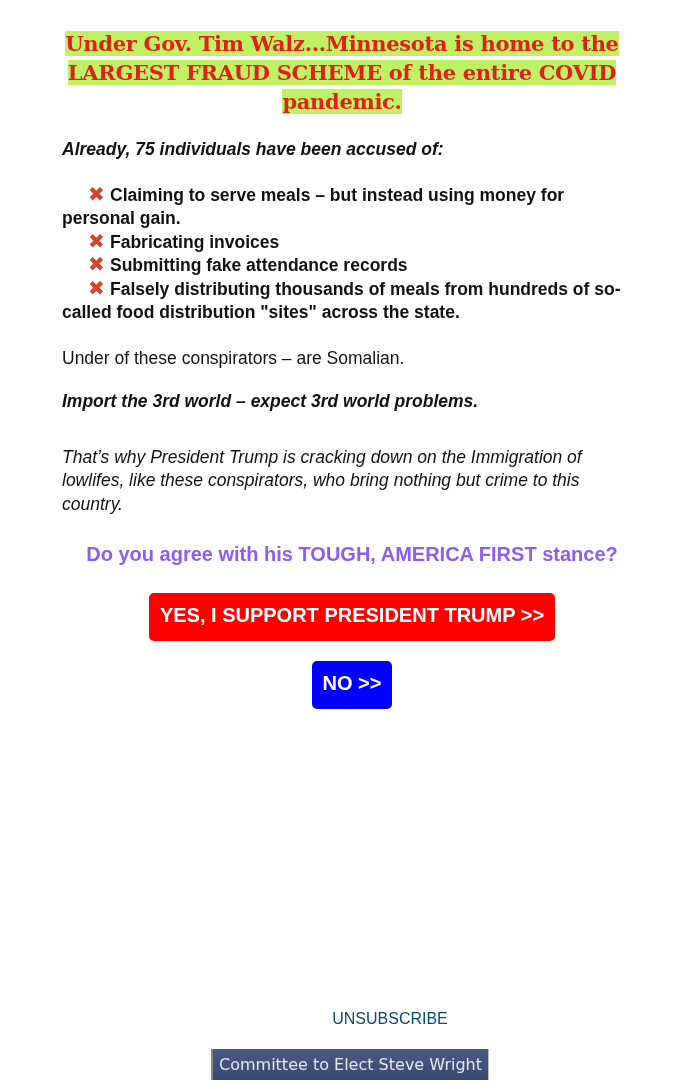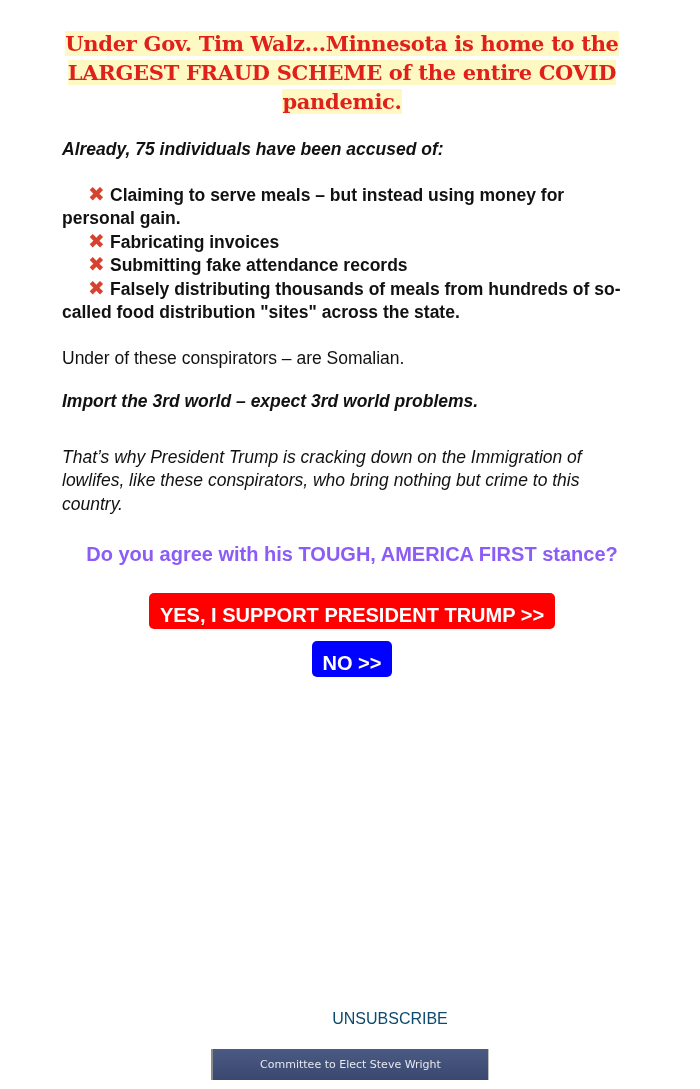--- a/index.html
+++ b/index.html
@@ -8,49 +8,49 @@
   .headline {
     text-align: center;
     font-family: "DejaVu Serif", serif;
     font-weight: bold;
     font-size: 21px;
     line-height: 29px;
     color: #e0201b;
     margin: 0;
     letter-spacing: -0.3px;
   }
-  .headline span { background: #fef9c3; }
+  .headline span { background: #bef264; }
   .p { font-family: "Liberation Sans", sans-serif; font-size: 17.5px; line-height: 23.5px; color: #111; margin: 0; }
   .intro { font-style: italic; margin-top: 22px; font-weight: bold; }
   .list { margin-top: 22px; font-weight: bold; }
   .item { text-indent: 26px; }
   .x { color: #d7412e; font-weight: 900; display: inline-block; width: 22px; text-indent: 0; font-family: "DejaVu Sans", sans-serif; font-size: 20px; line-height: 20px; }
   .somali { margin-top: 22px; }
   .import { margin-top: 20px; font-weight: bold; font-style: italic; }
   .thats { margin-top: 32px; font-style: italic; }
   .question {
     text-align: center; font-family: "Liberation Sans", sans-serif; font-weight: bold;
     font-size: 20px; color: #8b5cf6; margin: 25px 0 0 0; line-height: 26px; position: relative; left: 10px;
   }
   .btn-row { text-align: center; position: relative; left: 10px; }
   .btn {
     display: inline-block; color: #fff; font-family: "Liberation Sans", sans-serif; font-weight: bold;
-    font-size: 20px; border-radius: 5px; text-decoration: none; line-height: 44px; height: 36px;
+    font-size: 20px; border-radius: 5px; text-decoration: none; line-height: 44px; height: 48px;
   }
   .yes { background: #ff0000; padding: 0 11px; margin-top: 26px; }
-  .no { background: #0000ff; padding: 0 11px; margin-top: 12px; }
+  .no { background: #0000ff; padding: 0 11px; margin-top: 20px; }
   .unsub {
     position: absolute; top: 1010px; left: 0; width: 700px; text-align: center;
     font-family: "Liberation Sans", sans-serif; font-size: 16px; color: #0c4a6e; padding-left: 40px;
   }
   .footer-bar {
     position: absolute; top: 1049px; left: 211px; width: 278px; height: 31px;
     background: linear-gradient(#4a5a82, #3a4870);
     border-left: 2px solid #8a8a8a; border-right: 1px solid #c0c0c0;
-    color: #e6e8ee; font-family: "DejaVu Sans", sans-serif; font-size: 11px;
+    color: #e6e8ee; font-family: "DejaVu Sans", sans-serif; font-size: 16px;
     text-align: center; line-height: 31px; box-sizing: border-box;
   }
 </style>
 </head>
 <body>
 
 <div class="wrap">
   <h1 class="headline"><span>Under Gov. Tim Walz...Minnesota is home to the LARGEST FRAUD SCHEME of the entire COVID pandemic.</span></h1>
 
   <p class="p intro">Already, 75 individuals have been accused of:</p>

